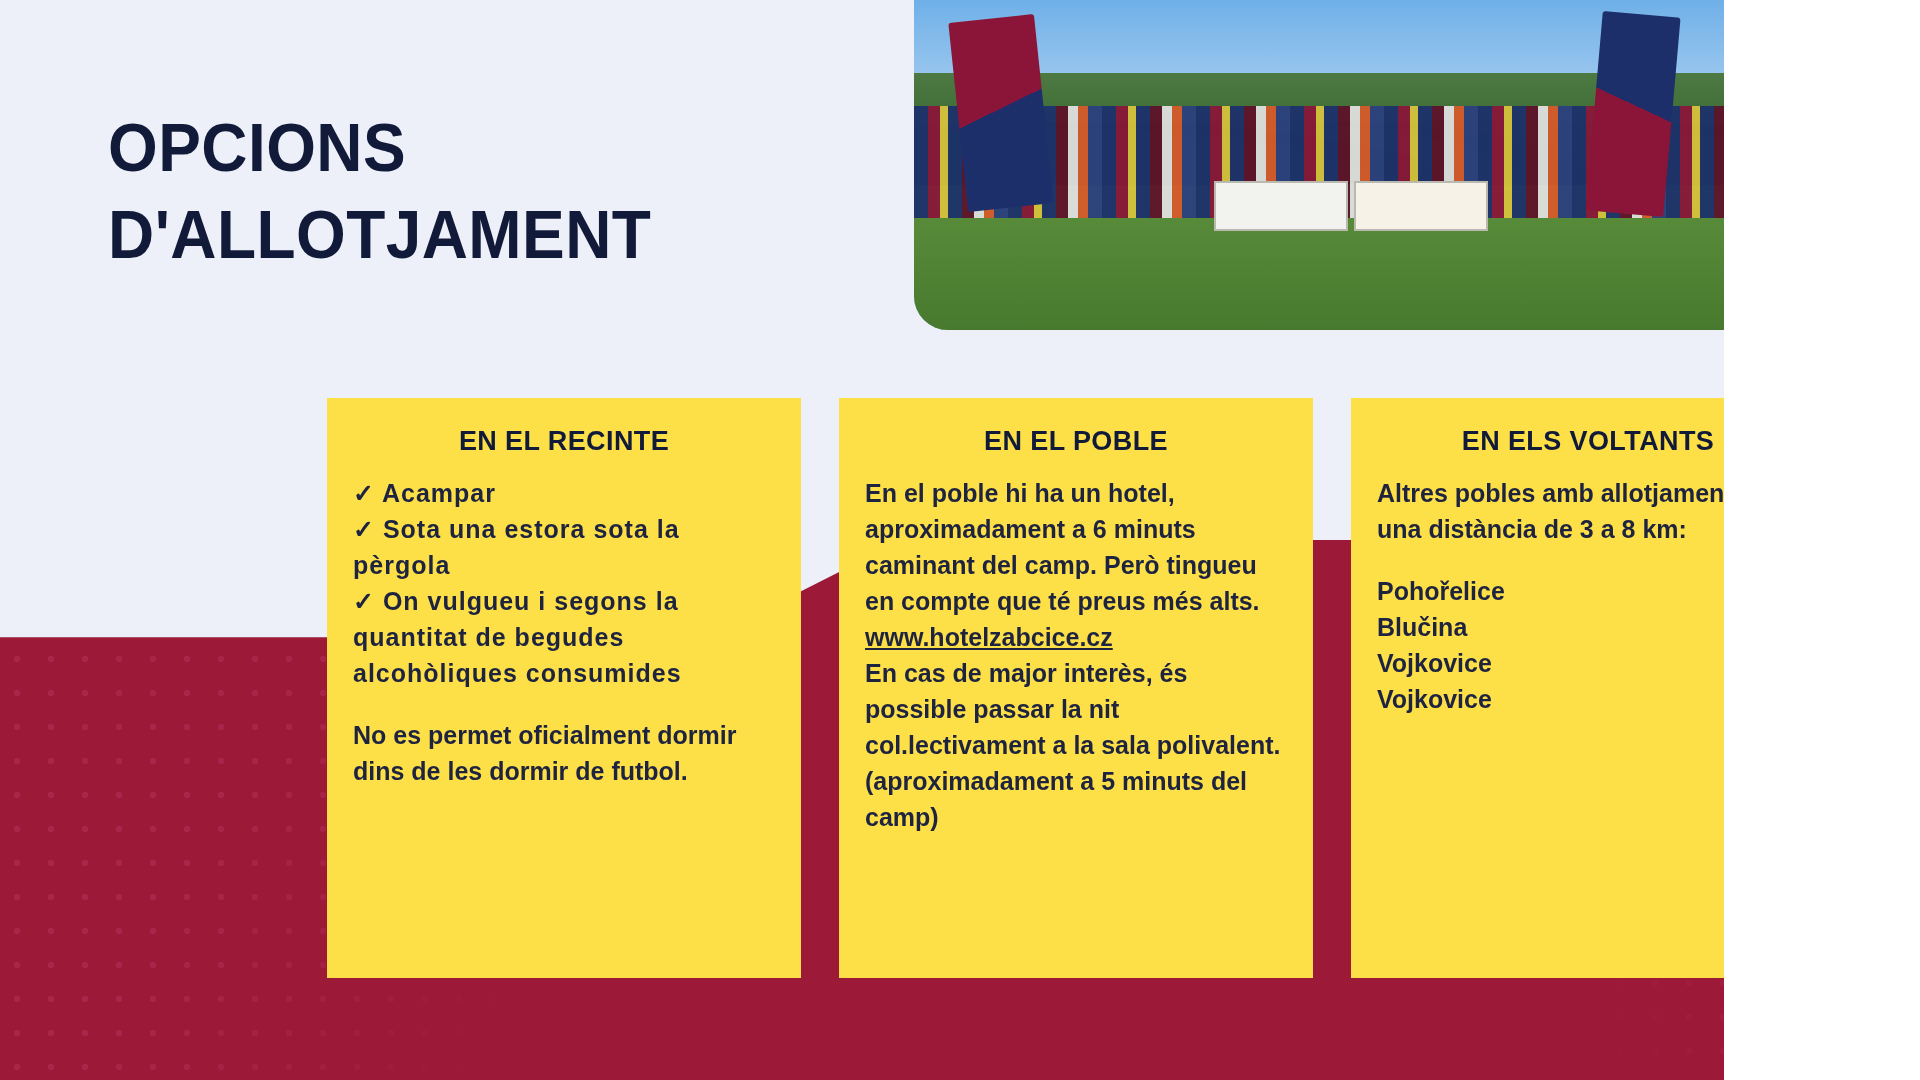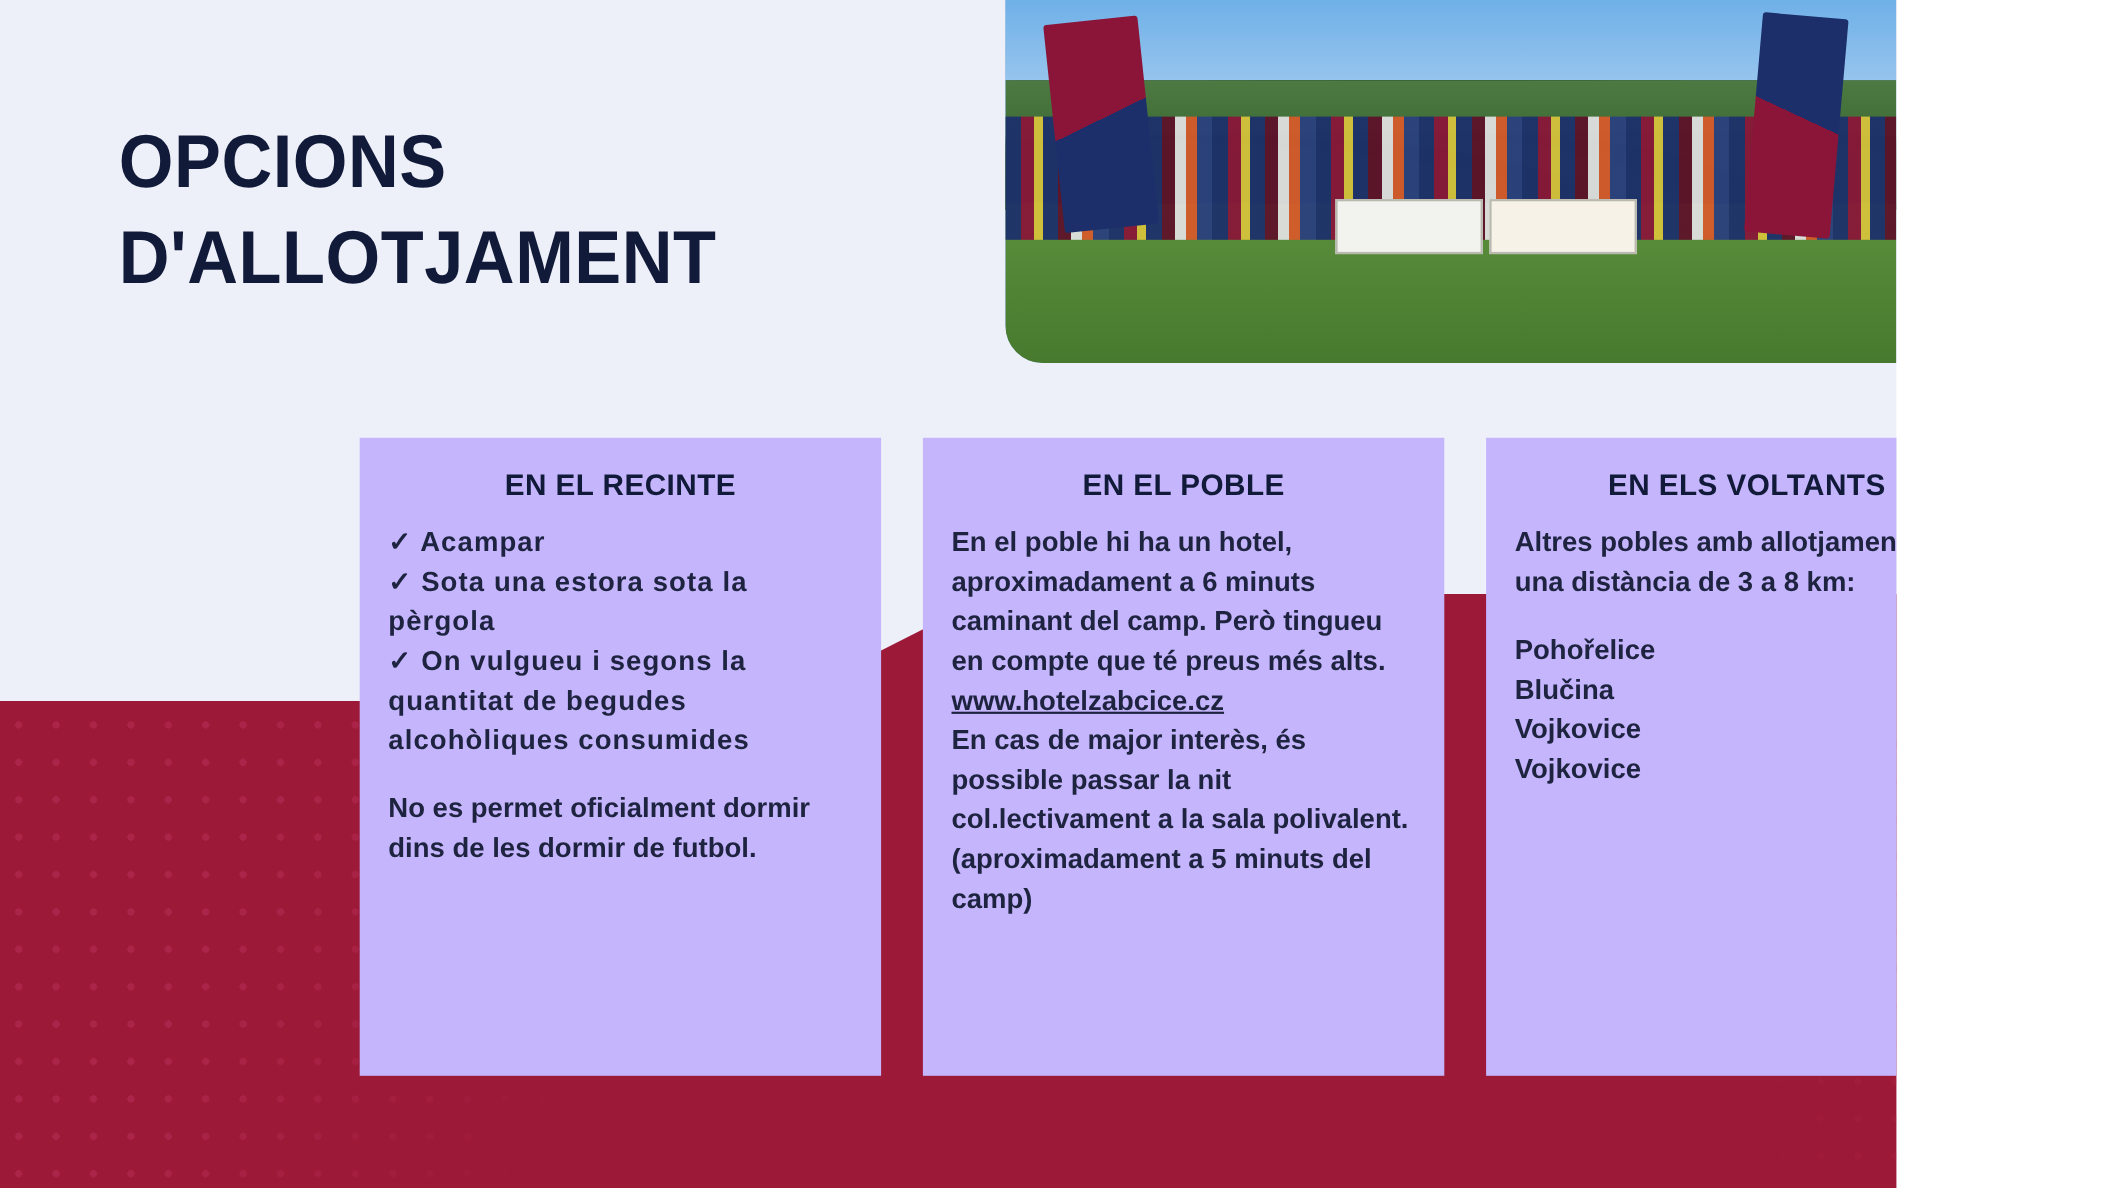--- a/index.html
+++ b/index.html
@@ -132,21 +132,21 @@
   .cards {
     position: absolute;
     left: 327px;
     top: 398px;
     width: 1500px;
     display: flex;
     gap: 38px;
   }
   .card {
     width: 474px;
-    background: #c4b5fd;
+    background: #fde047;
     padding: 28px 26px 26px;
     box-sizing: border-box;
     color: #1f2440;
   }
   .card-title {
     text-align: center;
     font-size: 27px;
     font-weight: 800;
     letter-spacing: .4px;
     color: #121a3a;

